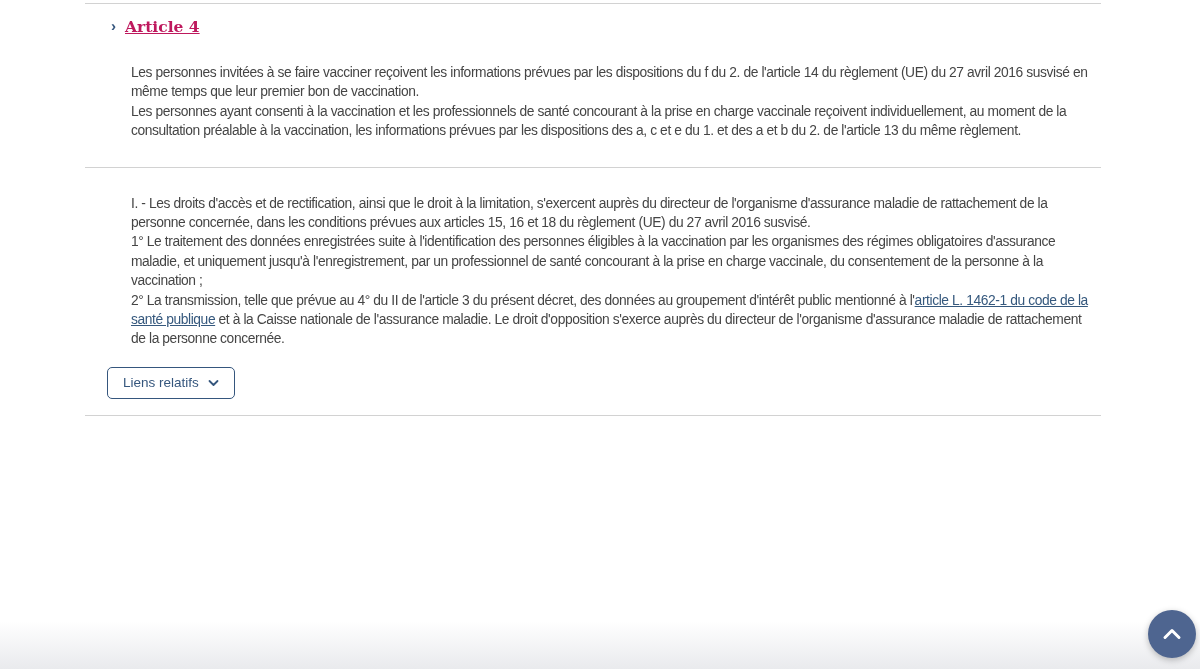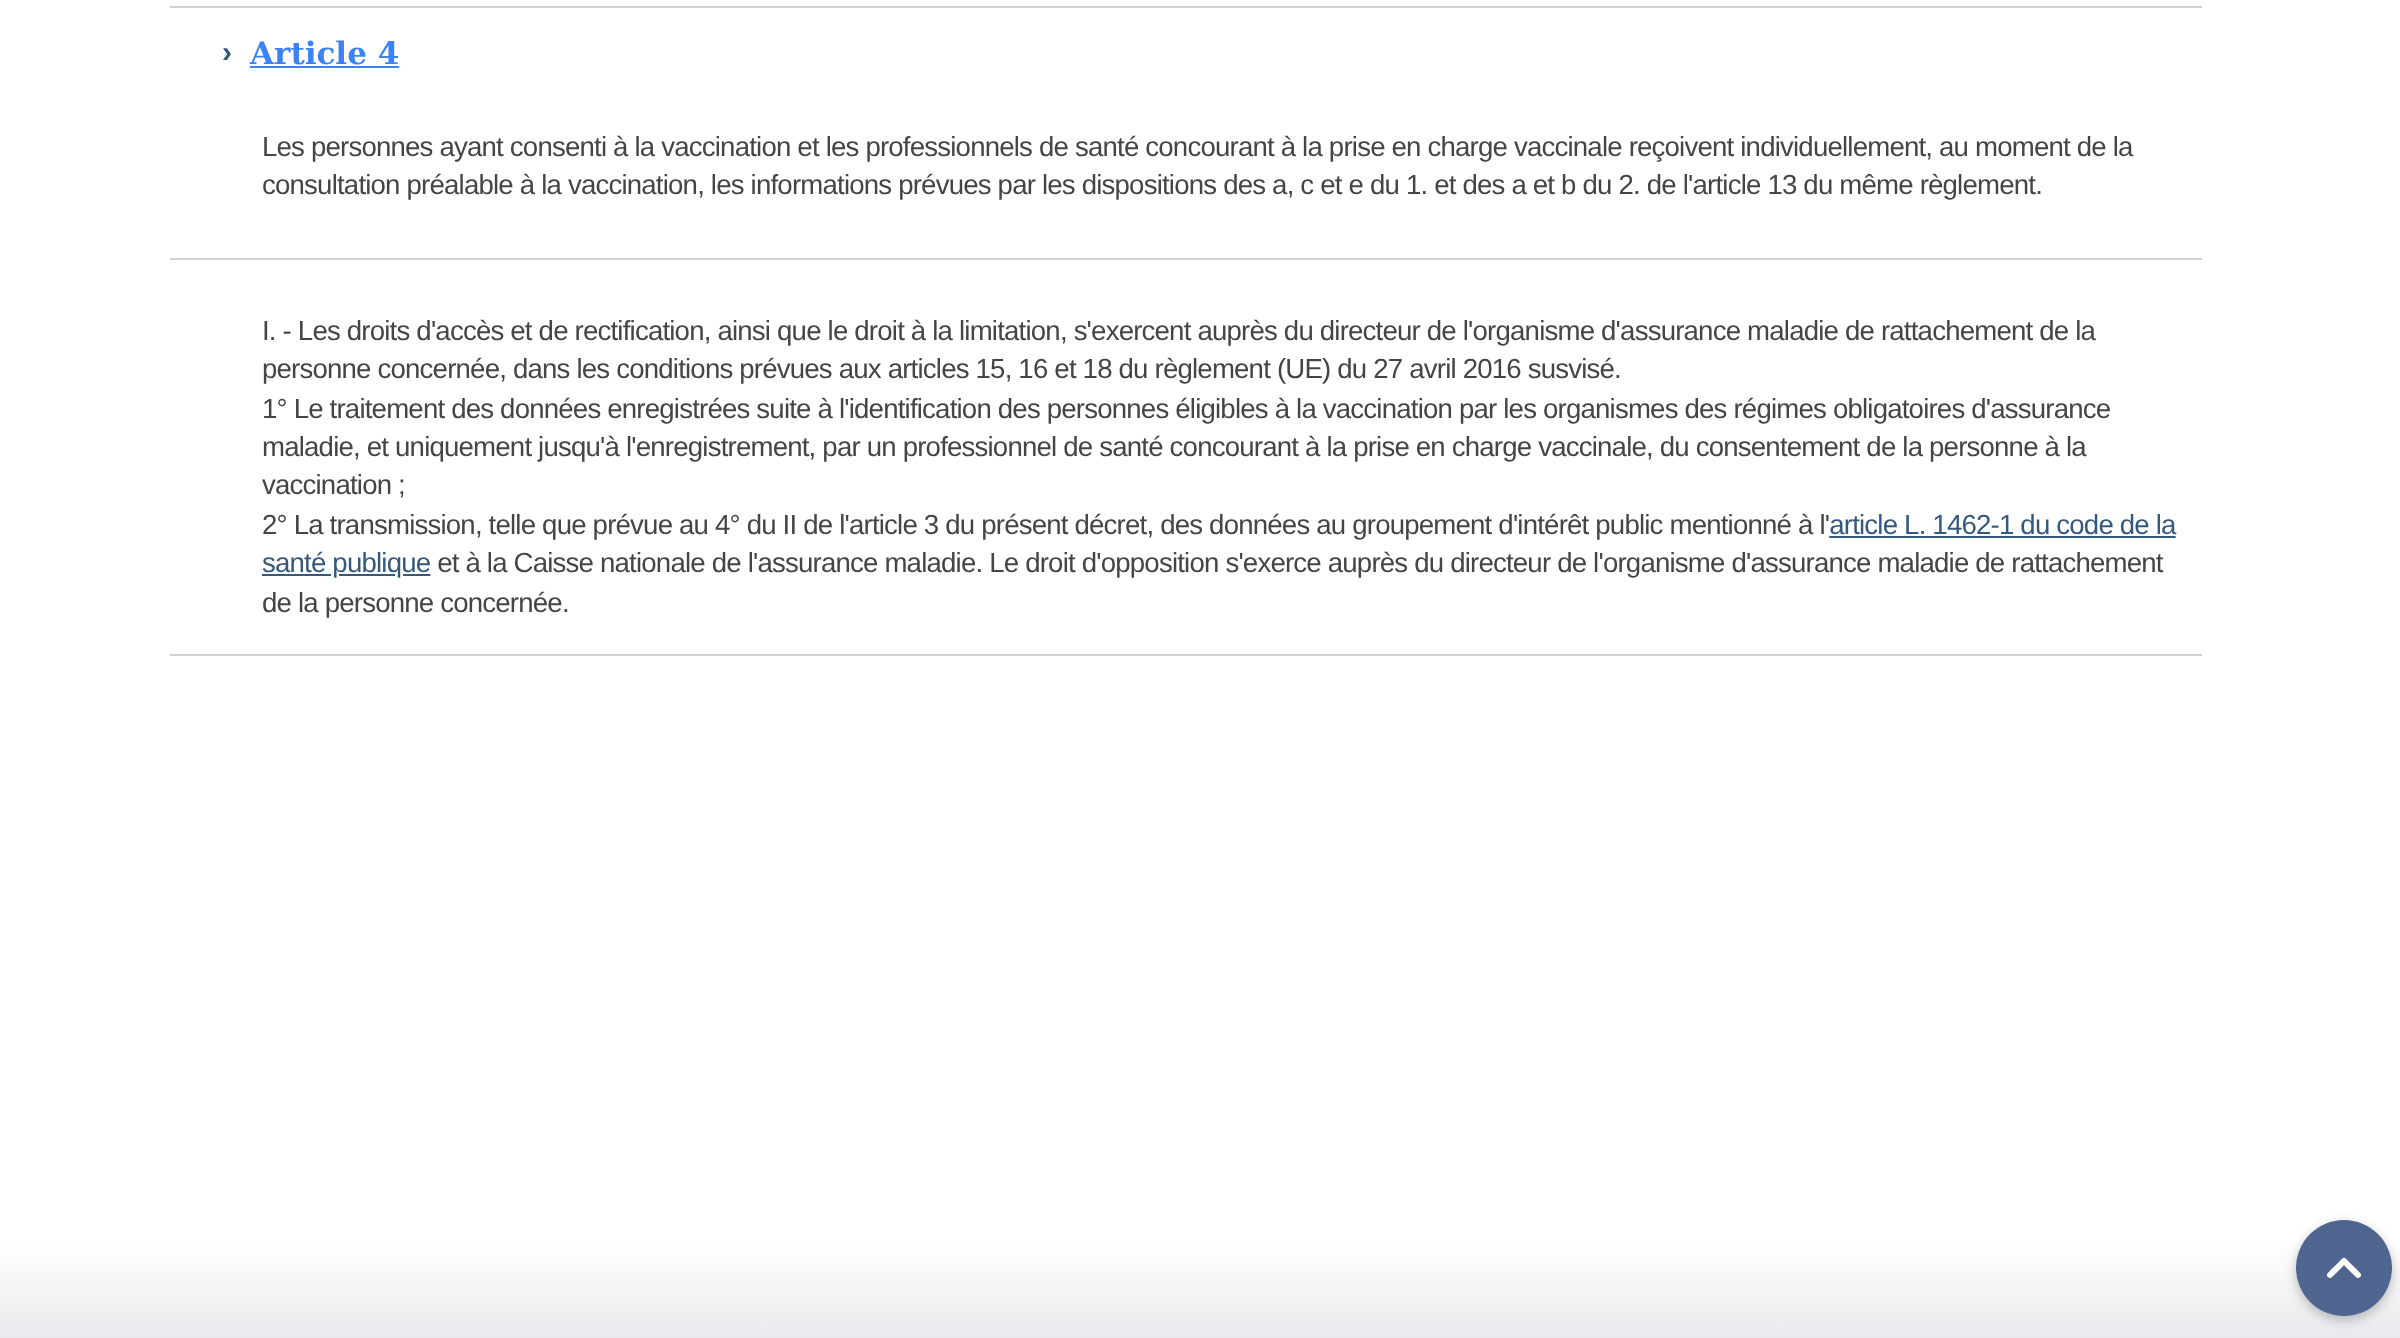--- a/index.html
+++ b/index.html
@@ -29,21 +29,21 @@
   .chevron-right {
     display: inline-block;
     margin-right: 9px;
     font-family: "Liberation Sans", sans-serif;
     font-weight: bold;
     font-size: 15px;
     color: #35567d;
     transform: translateY(-1px);
   }
   .article-link {
-    color: #3b82f6;
+    color: #be185d;
     text-decoration: underline;
     cursor: pointer;
     margin-top: 48px;
   }
   .article-body {
     margin: 26px 0 0 46px;
     width: 959px;
     font-size: 13.8px;
     line-height: 19.4px;
     letter-spacing: -0.4px;
@@ -100,30 +100,39 @@
 </head>
 <body>
 
 <main class="content">
 
   <section class="article-section pad-bottom-a4">
     <h2 class="article-heading">
       <span class="chevron-right">›</span><a class="article-link">Article 4</a>
     </h2>
     <div class="article-body">
+      <p>Les personnes invitées à se faire vacciner reçoivent les informations prévues par les dispositions du f du 2. de l'article 14 du règlement (UE) du 27 avril 2016 susvisé en même temps que leur premier bon de vaccination.</p>
       <p>Les personnes ayant consenti à la vaccination et les professionnels de santé concourant à la prise en charge vaccinale reçoivent individuellement, au moment de la consultation préalable à la vaccination, les informations prévues par les dispositions des a, c et e du 1. et des a et b du 2. de l'article 13 du même règlement.</p>
     </div>
   </section>
 
   <section class="article-section pad-bottom-a5">
     <div class="article-body">
       <p>I. - Les droits d'accès et de rectification, ainsi que le droit à la limitation, s'exercent auprès du directeur de l'organisme d'assurance maladie de rattachement de la personne concernée, dans les conditions prévues aux articles 15, 16 et 18 du règlement (UE) du 27 avril 2016 susvisé.</p>
       <p>1° Le traitement des données enregistrées suite à l'identification des personnes éligibles à la vaccination par les organismes des régimes obligatoires d'assurance maladie, et uniquement jusqu'à l'enregistrement, par un professionnel de santé concourant à la prise en charge vaccinale, du consentement de la personne à la vaccination ;</p>
       <p><span>2° La transmission, telle que prévue au 4° du II de l'article 3 du présent décret, des données au groupement d'intérêt public mentionné à l'</span><a class="inline-link">article L. 1462-1 du code de la santé publique</a><span> et à la Caisse nationale de l'assurance maladie. Le droit d'opposition s'exerce auprès du directeur de l'organisme d'assurance maladie de rattachement de la personne concernée.</span></p>
     </div>
+    <button class="liens-button">
+      <span>Liens relatifs</span>
+      <span>
+          <svg width="11" height="8" viewBox="0 0 11 8">
+            <polyline points="1.5,2 5.5,6 9.5,2" fill="none" stroke="#35567d" stroke-width="1.8" stroke-linecap="round" stroke-linejoin="round"></polyline>
+          </svg>
+        </span>
+    </button>
   </section>
 
   <section class="article-section pad-bottom-a6">
   </section>
 
 </main>
 
 <div class="bottom-fade"></div>
 
 <button class="back-to-top">

